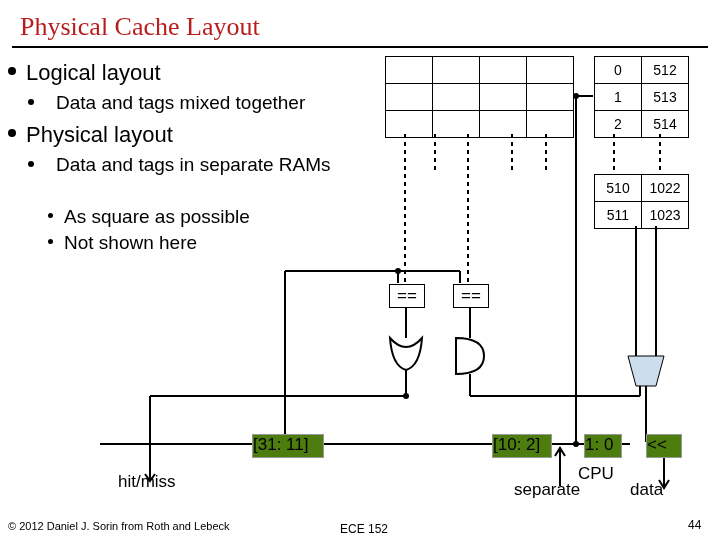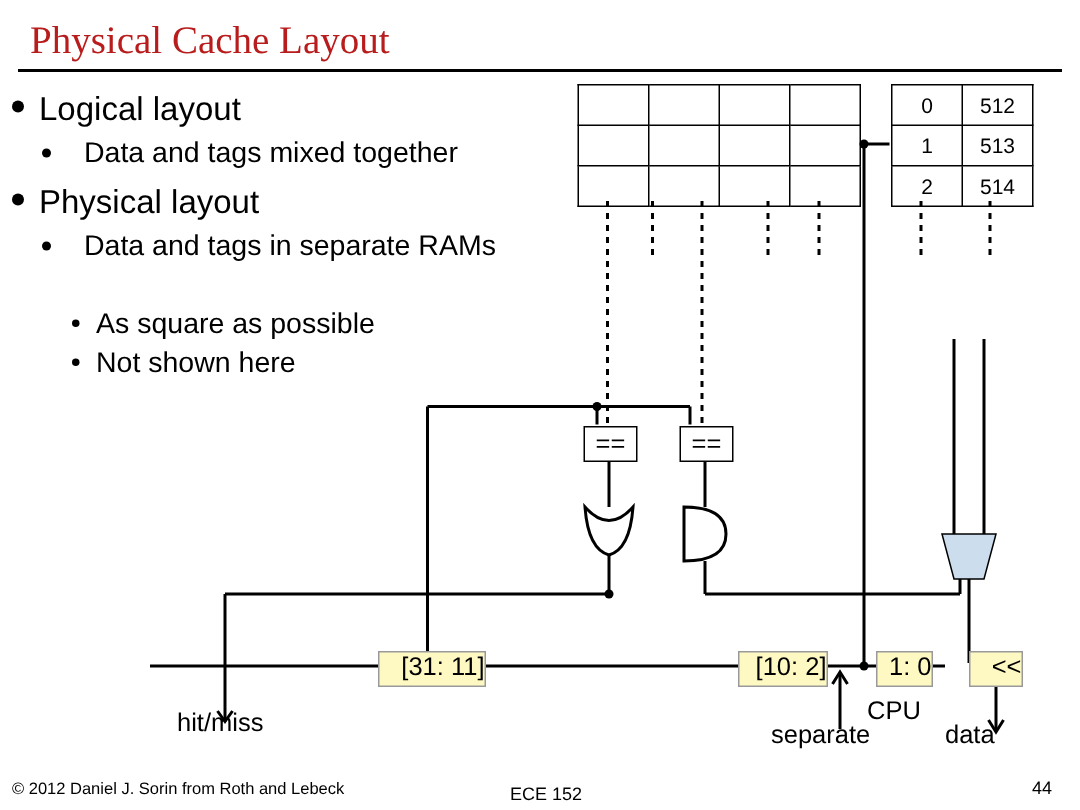--- a/index.html
+++ b/index.html
@@ -8,21 +8,21 @@
   .bullet{position:relative;padding-left:26px;font-size:22px}
   .bullet:before{content:'';position:absolute;left:8px;top:7px;width:8px;height:8px;background:#000;border-radius:50%}
   .sub{position:relative;padding-left:56px;font-size:19px}
   .sub:before{content:'';position:absolute;left:28px;top:7px;width:6px;height:6px;background:#000;border-radius:50%}
   .sub2{position:relative;padding-left:64px;font-size:19px}
   .sub2:before{content:'';position:absolute;left:48px;top:7px;width:5px;height:5px;background:#000;border-radius:50%}
   .footer{position:absolute;left:8px;top:520px;font-size:11px;color:#000}
   .course{position:absolute;left:340px;top:522px;font-size:12px}
   .pagenum{position:absolute;left:688px;top:518px;font-size:12px}
   .abs{position:absolute}
-  .bitbox{background:#fef9c3;border:1px solid #999;font-size:17px;text-align:right;line-height:20px}
+  .bitbox{background:#4d7c0f;border:1px solid #999;font-size:17px;text-align:left;line-height:20px}
   .tbl{border-collapse:collapse}
   .tbl td{border:1px solid #000;width:44px;height:24px;text-align:center;font-size:14px}
   .eq{font-size:17px;text-align:center;border:1px solid #000;width:34px;height:22px;line-height:22px;background:#fff}
   .lbl{font-size:17px}
   svg line,svg polyline,svg path{stroke:#000;stroke-width:2;fill:none}
   svg .dash{stroke-dasharray:4 4}
 </style>
 </head>
 <body>
 
@@ -70,20 +70,34 @@
             <td>0</td>
             <td>512</td>
           </tr>
       <tr>
             <td>1</td>
             <td>513</td>
           </tr>
       <tr>
             <td>2</td>
             <td>514</td>
+          </tr>
+    </tbody>
+      </table>
+  </div>
+  <div class="abs" style="left:594px;top:118px">
+    <table class="tbl">
+      <tbody>
+          <tr>
+            <td>510</td>
+            <td>1022</td>
+          </tr>
+      <tr>
+            <td>511</td>
+            <td>1023</td>
           </tr>
     </tbody>
       </table>
   </div>
 
   <div class="eq abs" style="left:389px;top:228px">==</div>
   <div class="eq abs" style="left:453px;top:228px">==</div>
 
   <svg class="abs" style="left:0;top:0" width="720" height="470">
 

